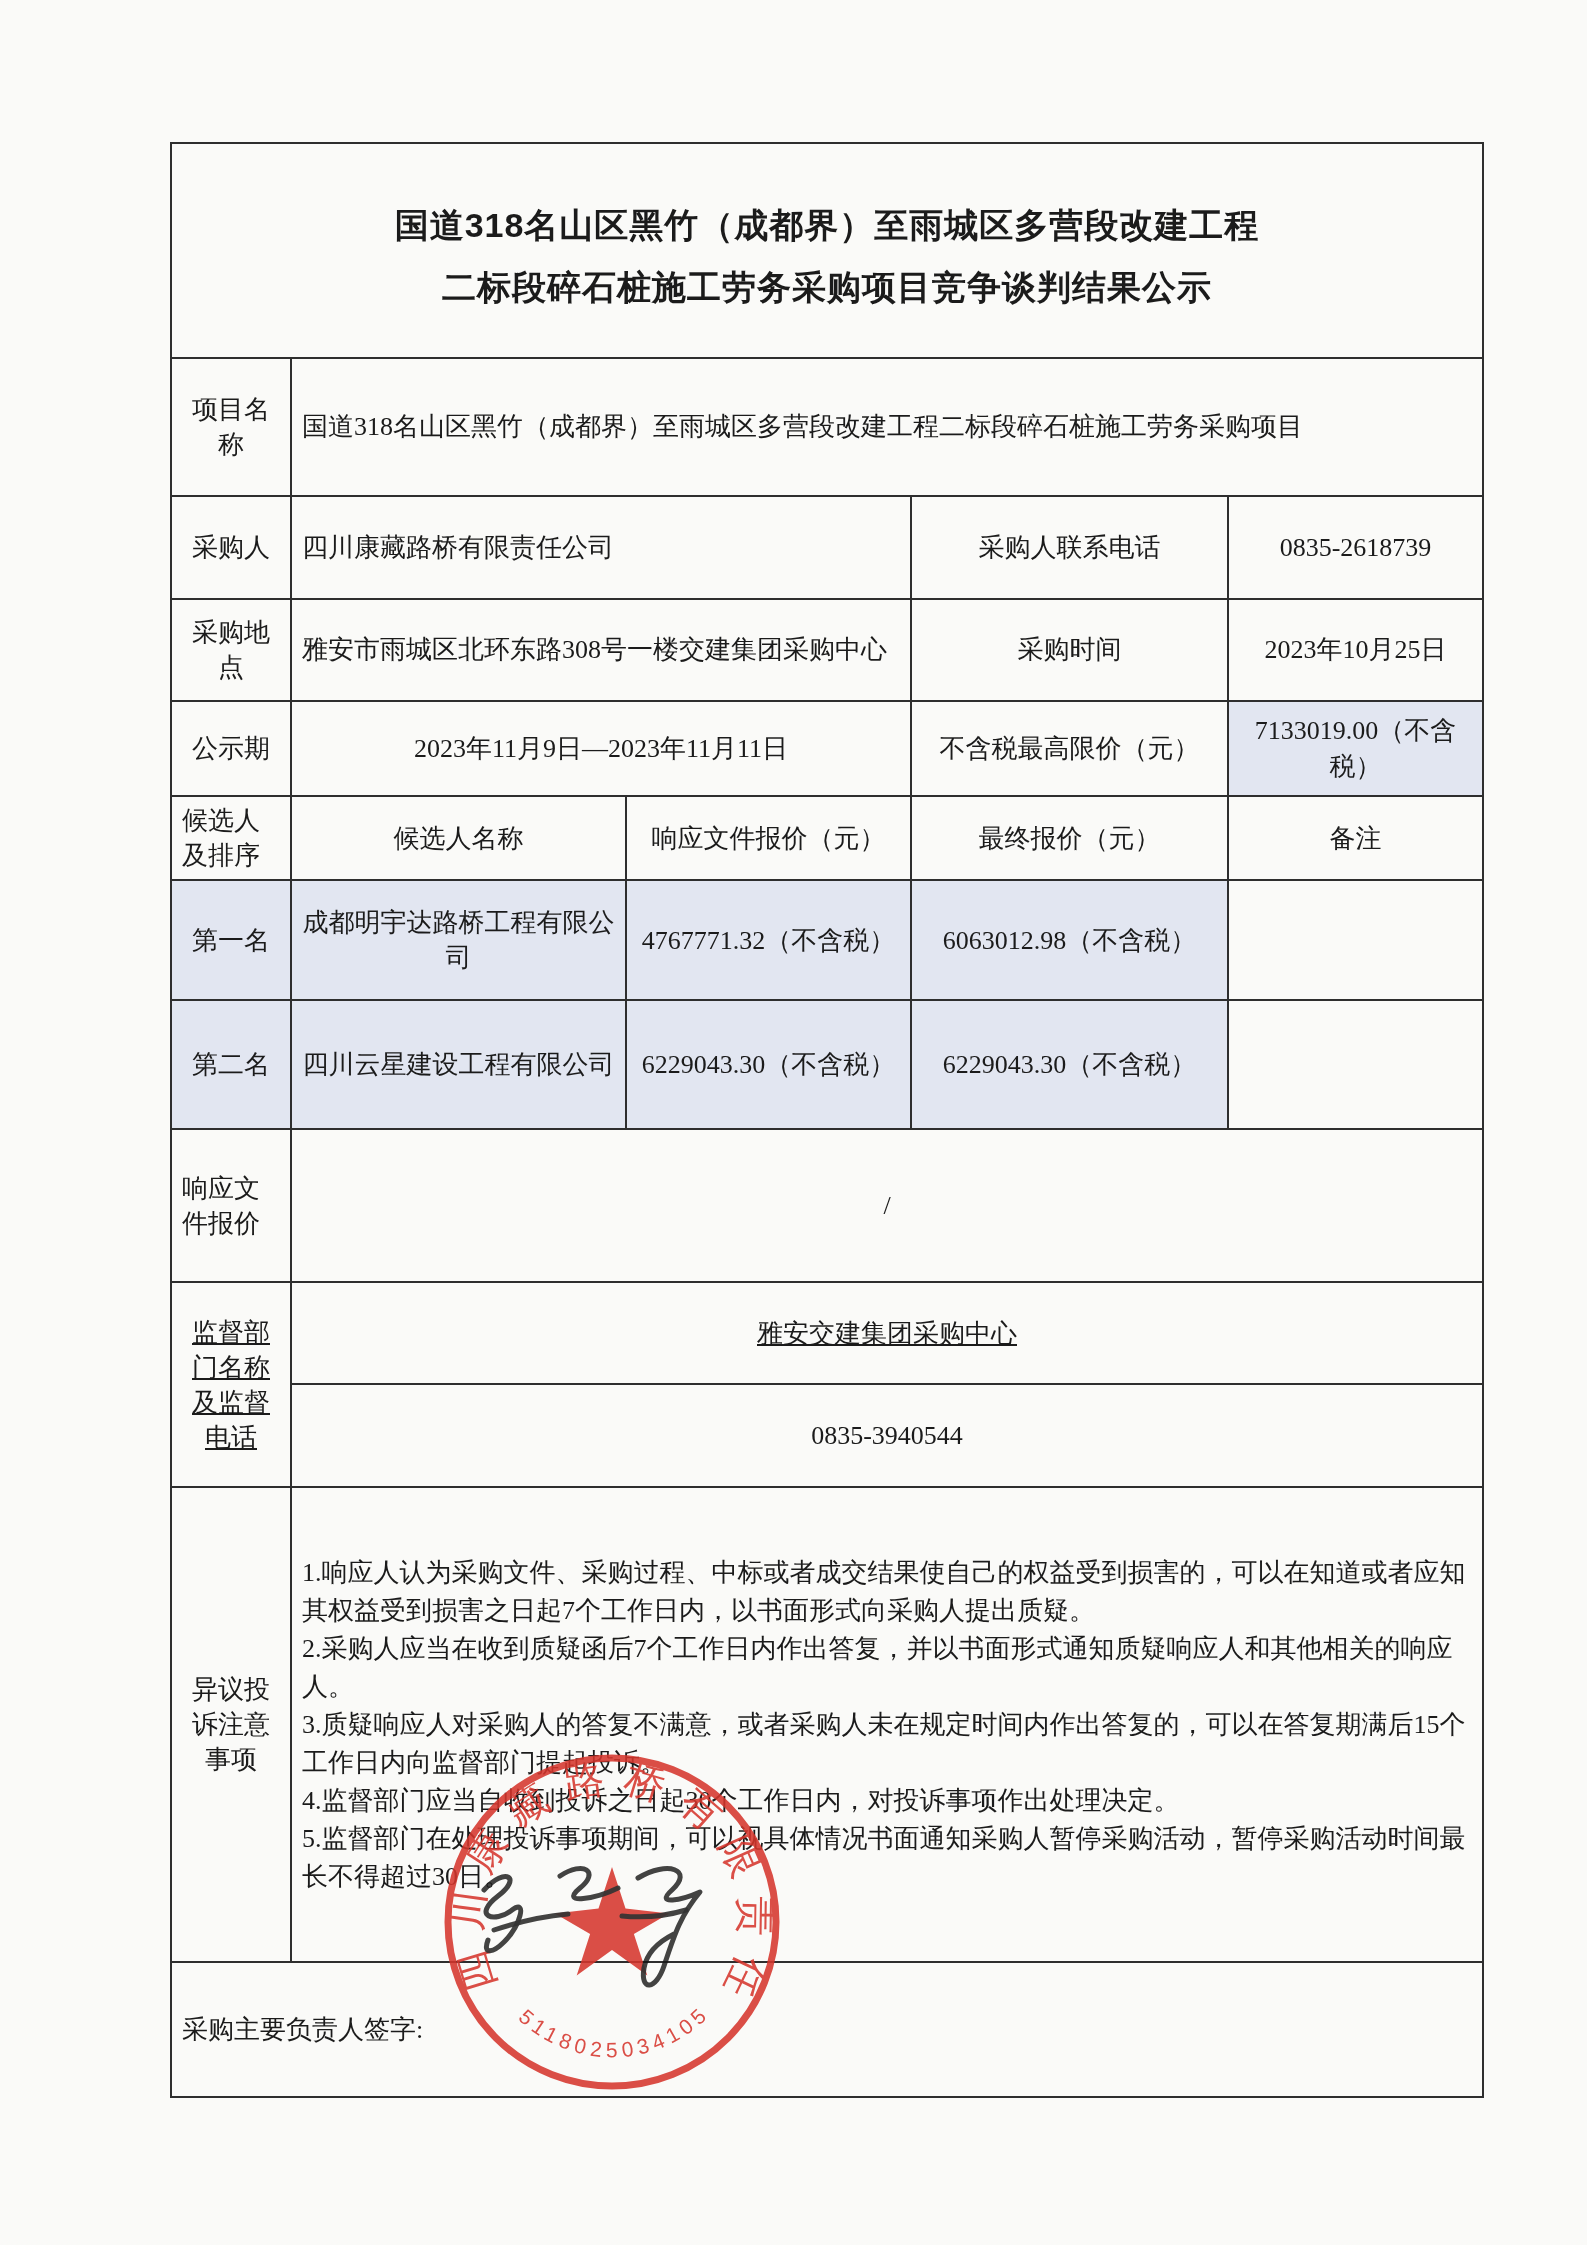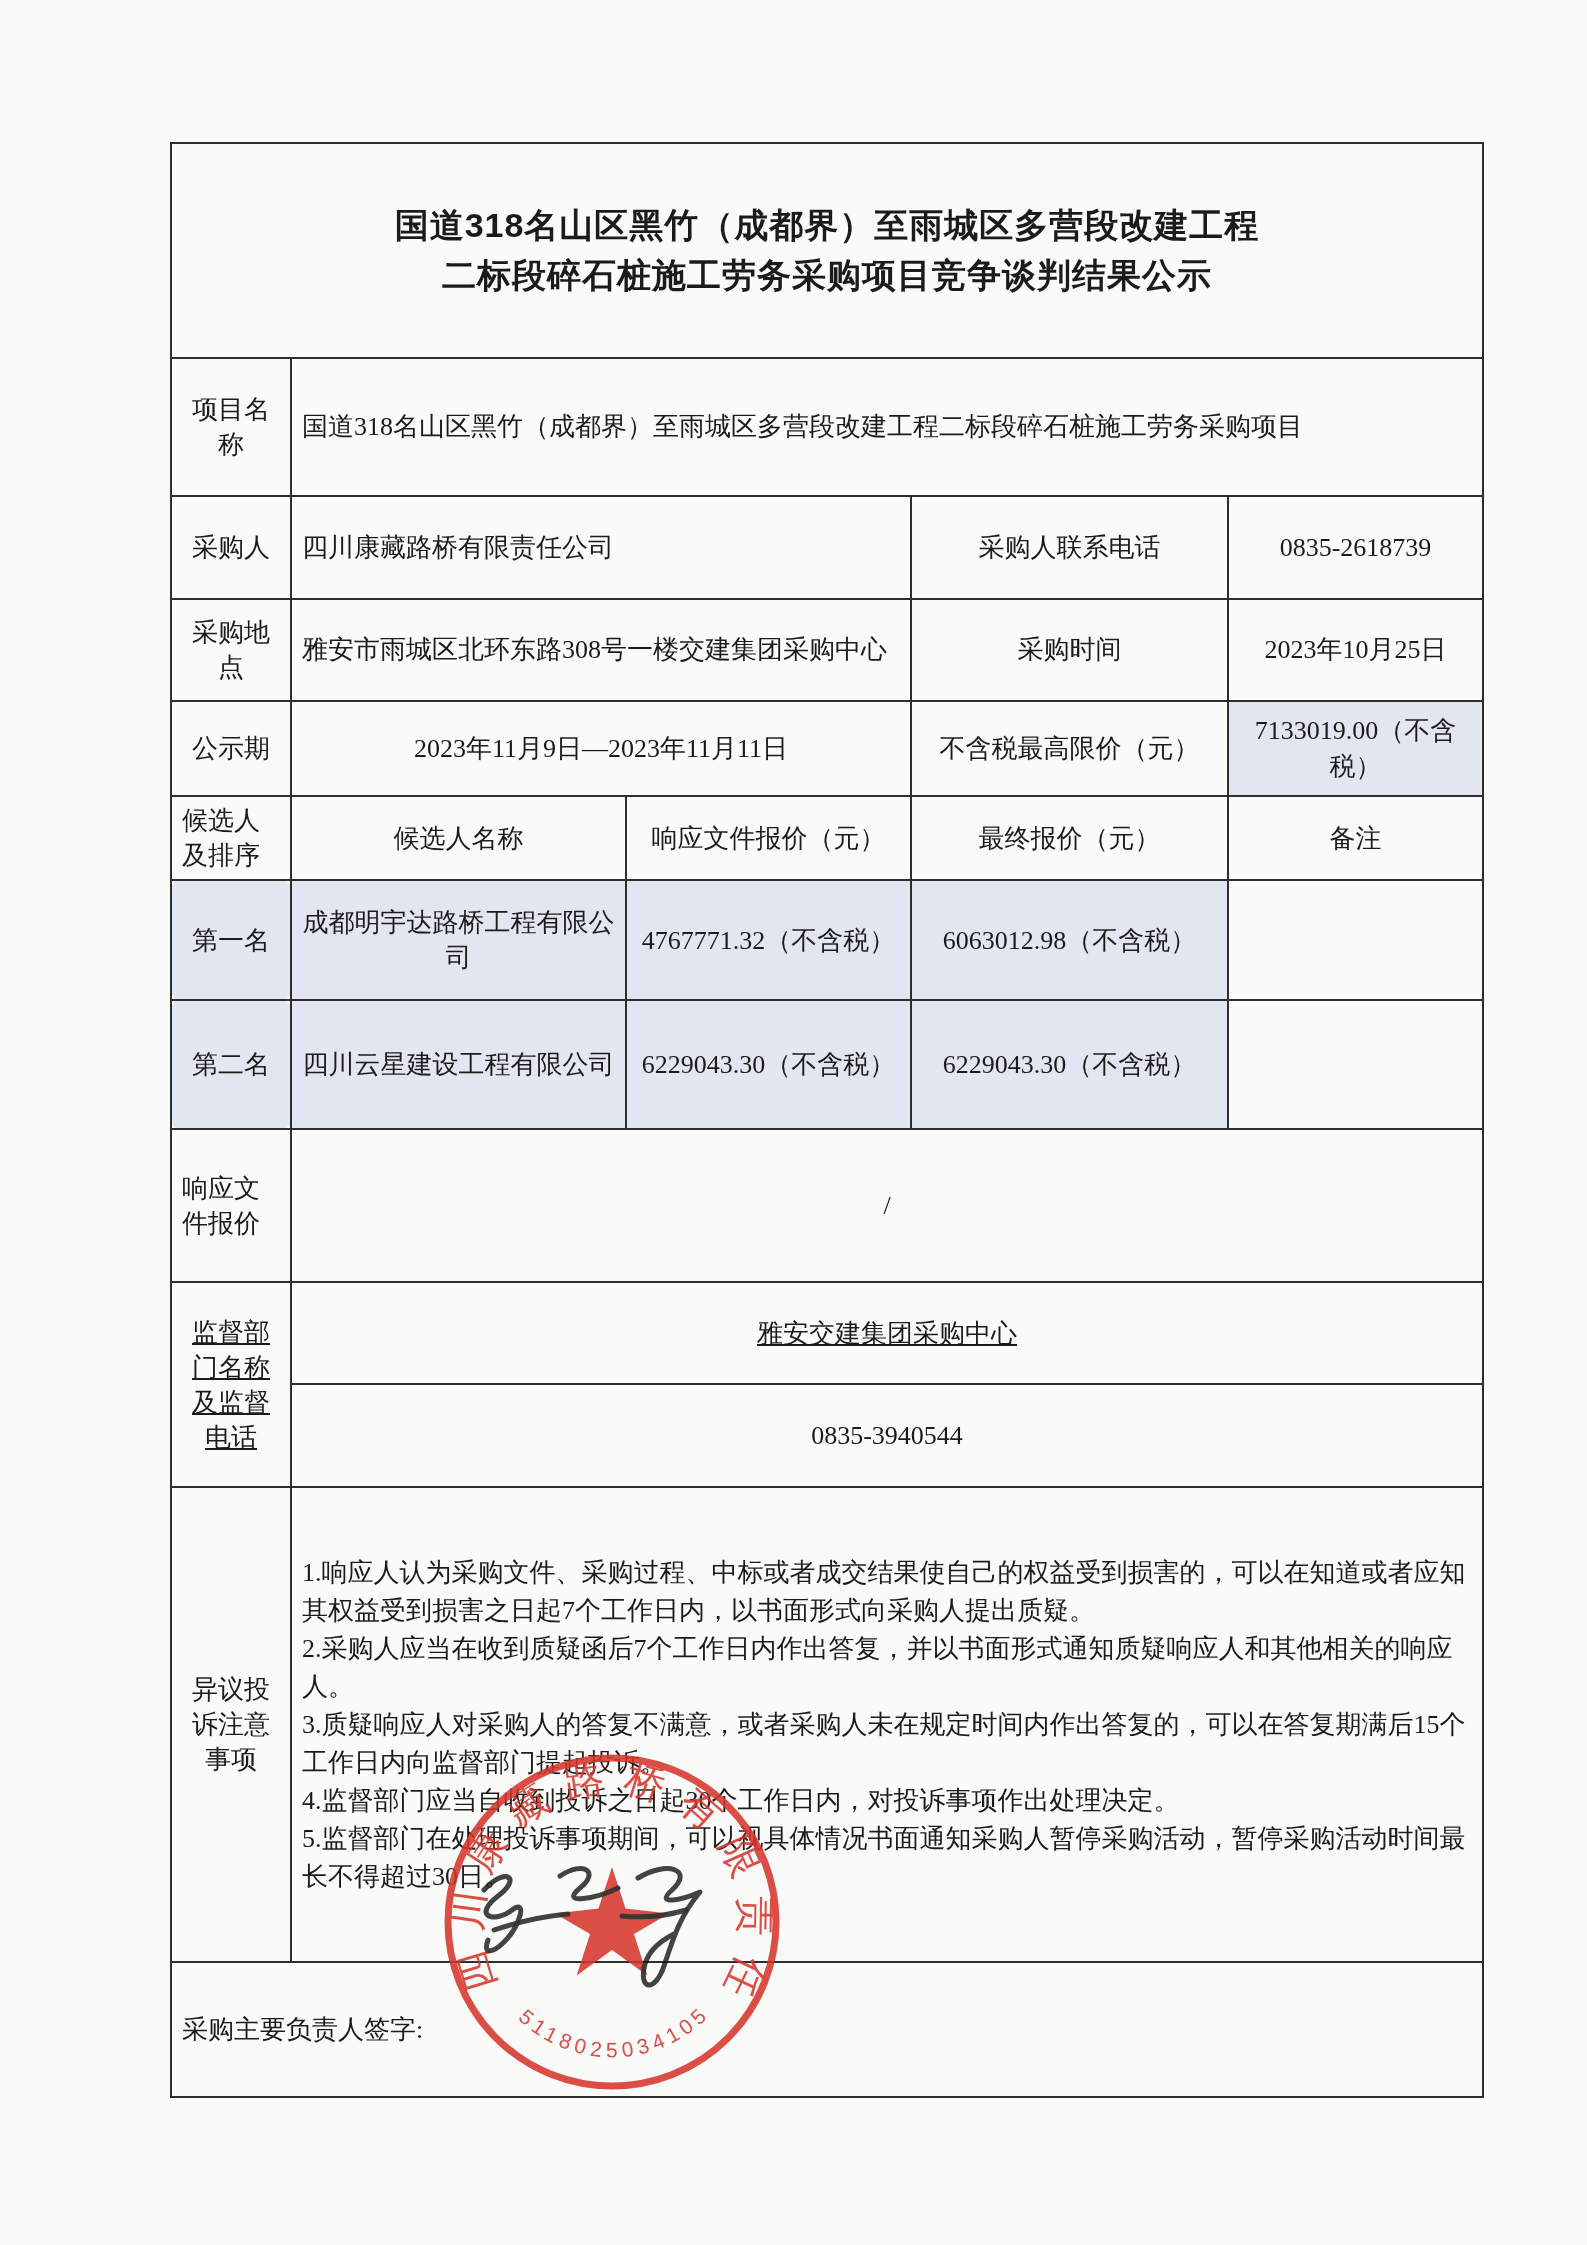--- a/index.html
+++ b/index.html
@@ -23,23 +23,23 @@
   }
   table.doc td{
     border:2px solid var(--border-c);
     font-size:26px;line-height:1.35;
     padding:6px 10px;vertical-align:middle;
     word-break:break-all;
   }
   .title-cell{text-align:center;}
   .title-cell div{
     font-family:"Liberation Sans","DejaVu Sans",sans-serif;
-    font-weight:bold;font-size:34px;line-height:1.45;letter-spacing:1px;
+    font-weight:bold;font-size:34px;line-height:1.45;letter-spacing:1px;margin-top:12px;
   }
-  td.lab{font-size:25px;text-align:center;padding:6px 8px;border-radius:9px;}
+  td.lab{font-size:25px;text-align:center;padding:6px 8px;}
   td.lab-left{text-align:left;}
   td.val-left{text-align:left;padding-left:14px;font-size:25px;font-family:Liberation Serif, serif;}
   td.center{text-align:center;}
   td.hl{background:var(--hl);}
   .r-title td{height:201px;}
   .r-project td{height:124px;}
   .r-purchaser td{height:89px;}
   .r-location td{height:88px;}
   .r-publicity td{height:81px;}
   .r-chead td{height:64px;}

